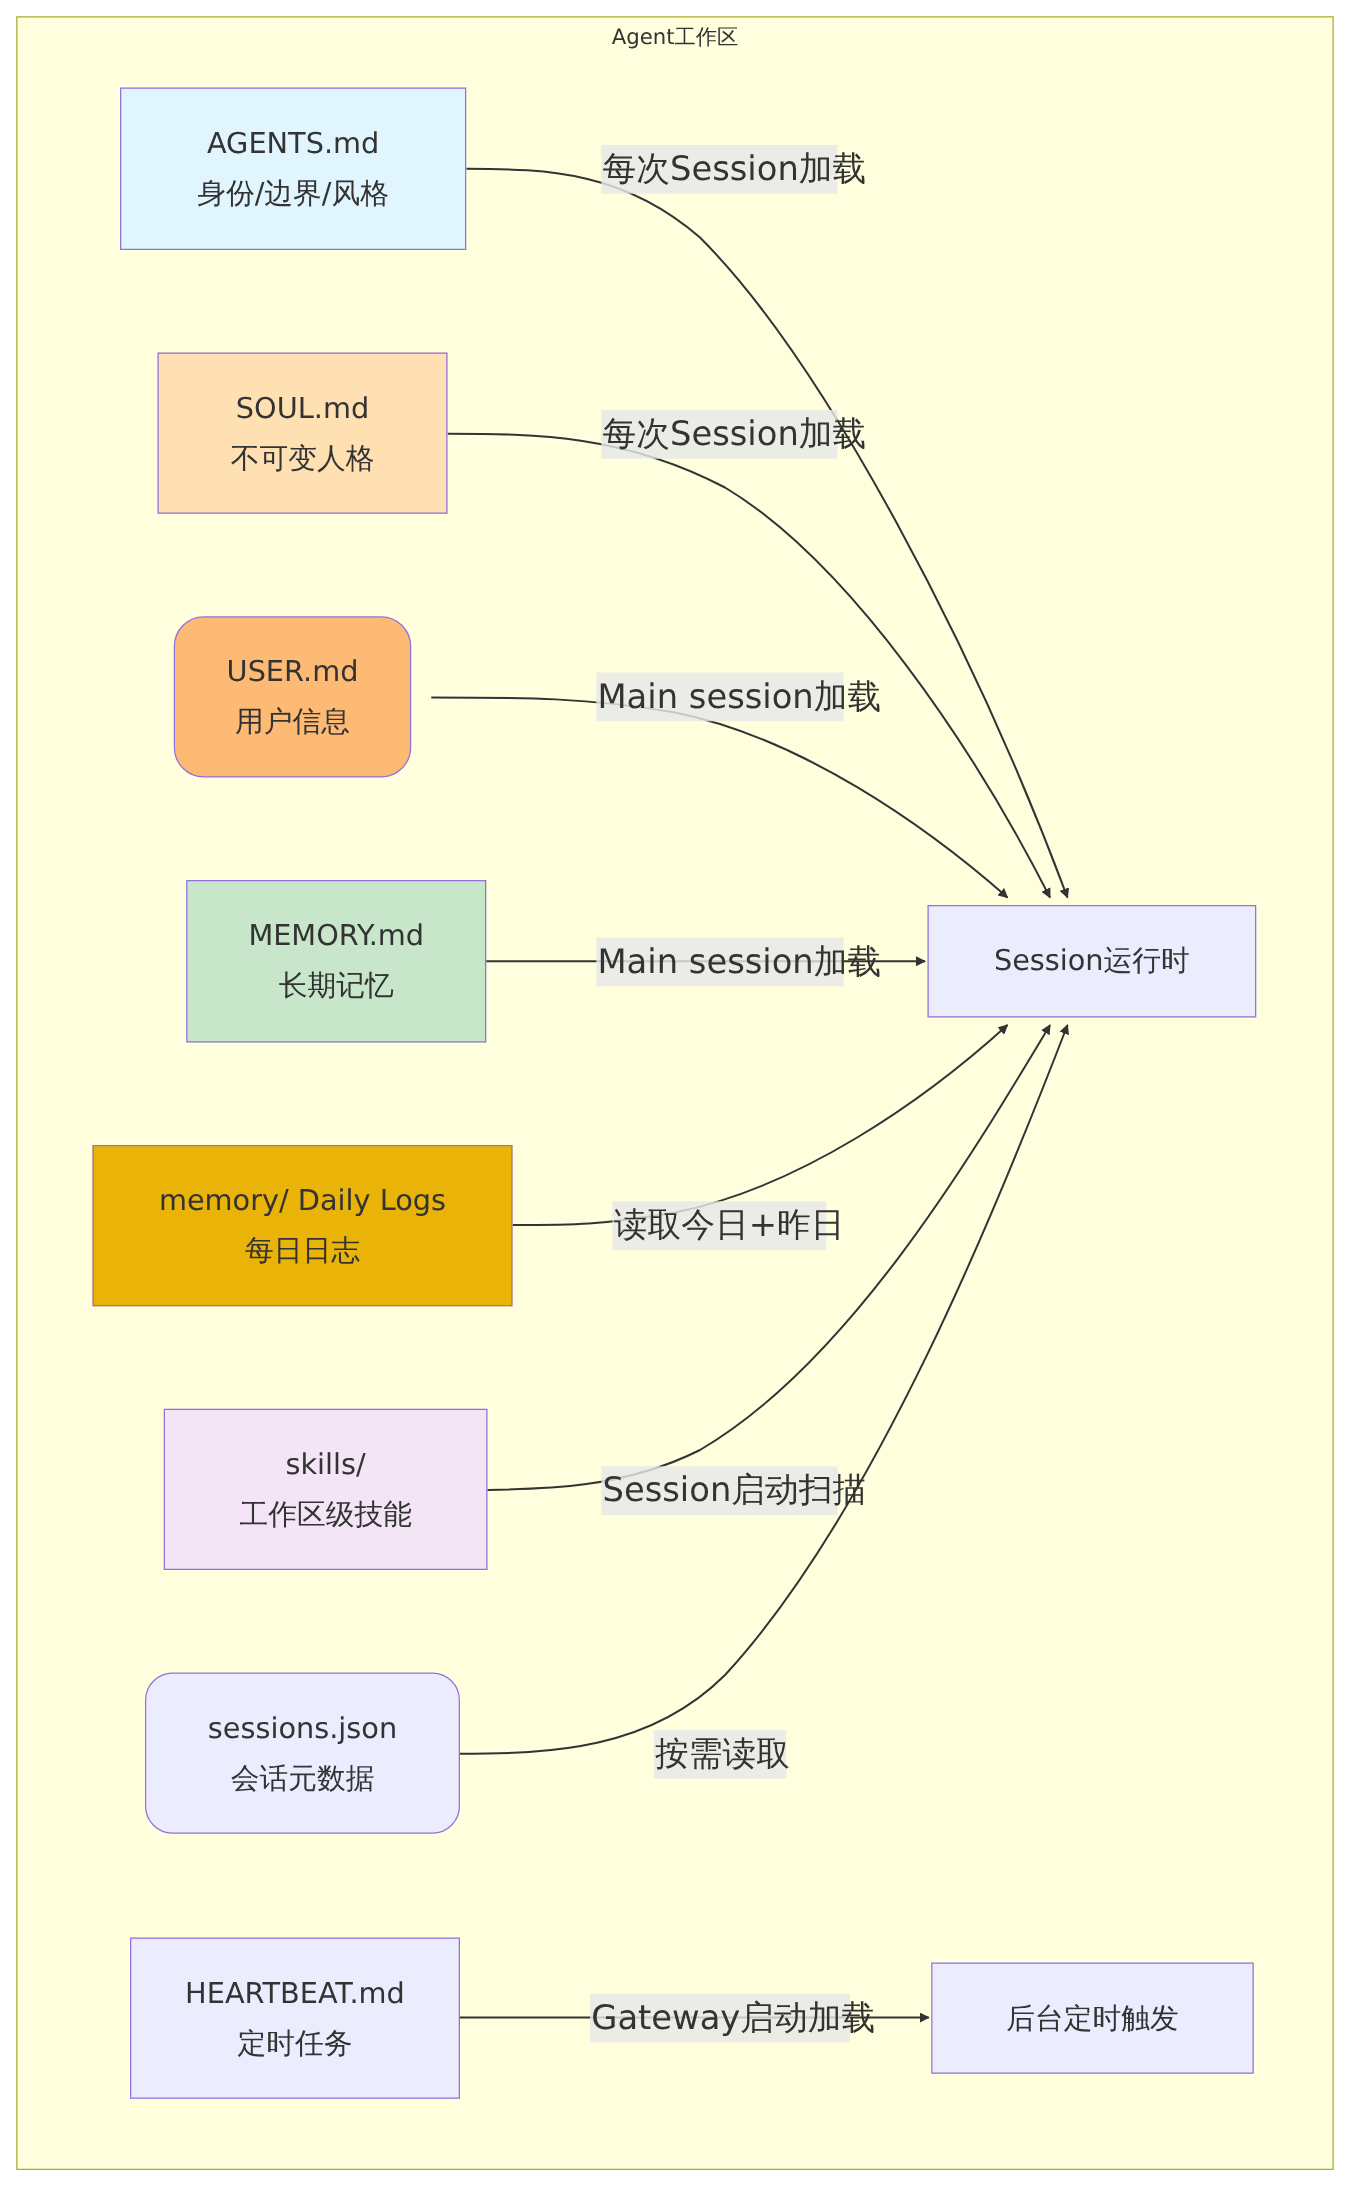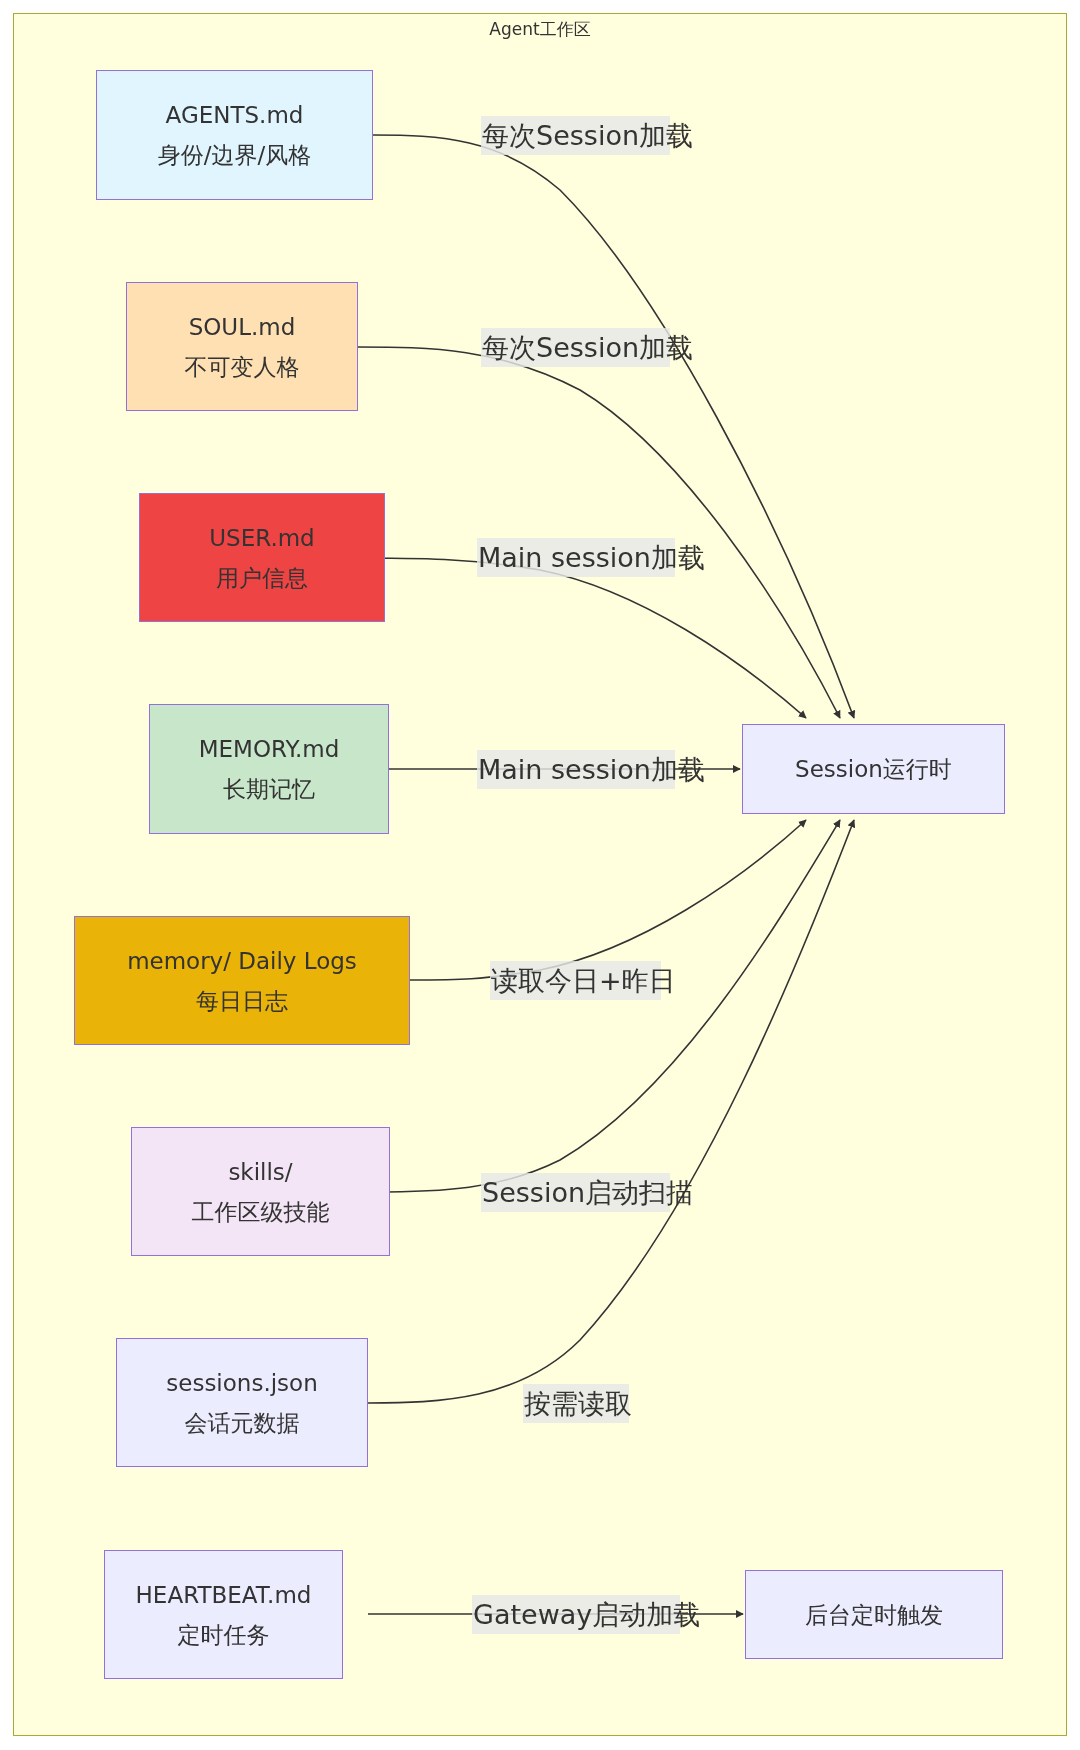--- a/index.html
+++ b/index.html
@@ -45,46 +45,46 @@
   <div class="node" id="n-agents" style="left: 96px; top: 70px; width: 277px; height: 130px; background: rgb(225, 245, 254); border-color: rgb(147, 112, 219);">
     <span>AGENTS.md</span>
     <span>身份/边界/风格</span>
   </div>
 
   <div class="node" id="n-soul" style="left: 126px; top: 282px; width: 232px; height: 129px; background: rgb(255, 224, 178); border-color: rgb(147, 112, 219);">
     <span>SOUL.md</span>
     <span>不可变人格</span>
   </div>
 
-  <div class="node" id="n-user" style="left: 139px; top: 493px; width: 246px; height: 129px; background: #ef4444; border-color: rgb(147, 112, 219);">
+  <div class="node" id="n-user" style="left: 139px; top: 493px; width: 190px; height: 129px; background: #fdba74; border-color: rgb(147, 112, 219); border-radius: 24px;">
     <span>USER.md</span>
     <span>用户信息</span>
   </div>
 
   <div class="node" id="n-memory" style="left: 122px; top: 704px; width: 240px; height: 130px; background: rgb(200, 230, 201); border-color: rgb(147, 112, 219); margin-left: 27px;">
     <span>MEMORY.md</span>
     <span>长期记忆</span>
   </div>
 
   <div class="node" id="n-daily" style="left: 74px; top: 916px; width: 336px; height: 129px; background: #eab308; border-color: rgb(147, 112, 219);">
     <span>memory/ Daily Logs</span>
     <span>每日日志</span>
   </div>
 
   <div class="node" id="n-skills" style="left: 113px; top: 1127px; width: 259px; height: 129px; background: rgb(243, 229, 245); border-color: rgb(147, 112, 219); margin-left: 18px;">
     <span>skills/</span>
     <span>工作区级技能</span>
   </div>
 
-  <div class="node" id="n-sessions" style="left: 116px; top: 1338px; width: 252px; height: 129px; background: rgb(236, 236, 255); border-color: rgb(147, 112, 219);">
+  <div class="node" id="n-sessions" style="left: 116px; top: 1338px; width: 252px; height: 129px; background: rgb(236, 236, 255); border-color: rgb(147, 112, 219); border-radius: 22px;">
     <span>sessions.json</span>
     <span>会话元数据</span>
   </div>
 
-  <div class="node" id="n-heartbeat" style="left: 104px; top: 1550px; width: 239px; height: 129px; background: rgb(236, 236, 255); border-color: rgb(147, 112, 219);">
+  <div class="node" id="n-heartbeat" style="left: 104px; top: 1550px; width: 264px; height: 129px; background: rgb(236, 236, 255); border-color: rgb(147, 112, 219);">
     <span>HEARTBEAT.md</span>
     <span>定时任务</span>
   </div>
 
   <div class="node" id="n-runtime" style="left: 742px; top: 724px; width: 263px; height: 90px; background: rgb(236, 236, 255); border-color: rgb(147, 112, 219);">
     <span>Session运行时</span>
   </div>
 
   <div class="node" id="n-trigger" style="left: 745px; top: 1570px; width: 258px; height: 89px; background: rgb(236, 236, 255); border-color: rgb(147, 112, 219);">
     <span>后台定时触发</span>

